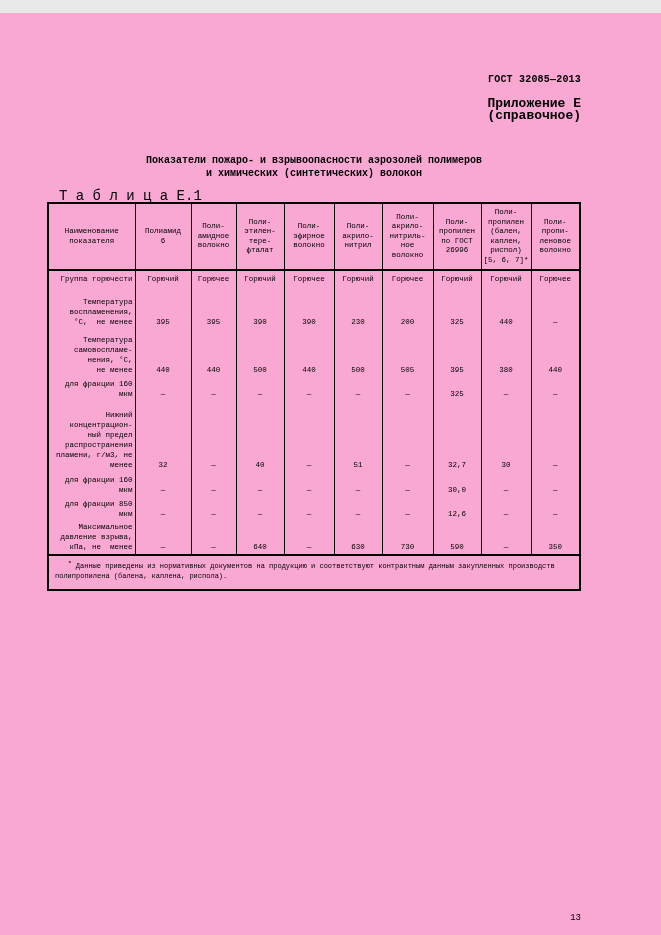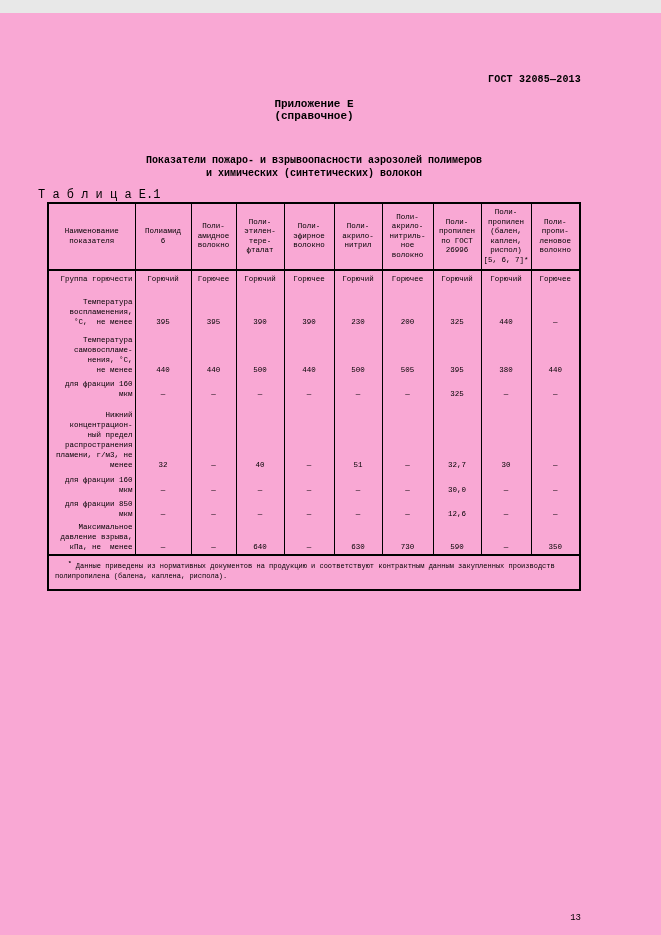--- a/index.html
+++ b/index.html
@@ -7,28 +7,28 @@
     position:relative; width:661px; height:935px; background:#f9a8d4;
     font-family:Liberation Mono, monospace; color:#000; overflow:hidden;
     margin:13px auto;
   }
   .doc-number {
     position:absolute; top:61px; left:47px; width:534px;
     text-align:right; font-weight:bold; font-size:10px; letter-spacing:0.2px;
   }
   .annex {
     position:absolute; top:85px; left:47px; width:534px;
-    text-align:center; font-weight:bold; font-size:11px; line-height:12px;
+    text-align:right; font-weight:bold; font-size:13px; line-height:12px;
   }
   .title {
     position:absolute; top:142px; left:47px; width:534px;
     text-align:center; font-weight:bold; font-size:10px; line-height:12.5px;
   }
   .table-label {
-    position:absolute; top:175px; left:38px; font-size:12px;
+    position:absolute; top:175px; left:59px; font-size:14px;
   }
   table.gost {
     position:absolute; top:189px; left:47px;
     border-collapse:collapse; table-layout:fixed;
     border:2px solid #000;
   }
   table.gost thead tr { height:67px; }
   table.gost th {
     border:1.5px solid #000; border-bottom:2px solid #000;
     font-weight:normal; font-size:7.5px; line-height:9.5px;

